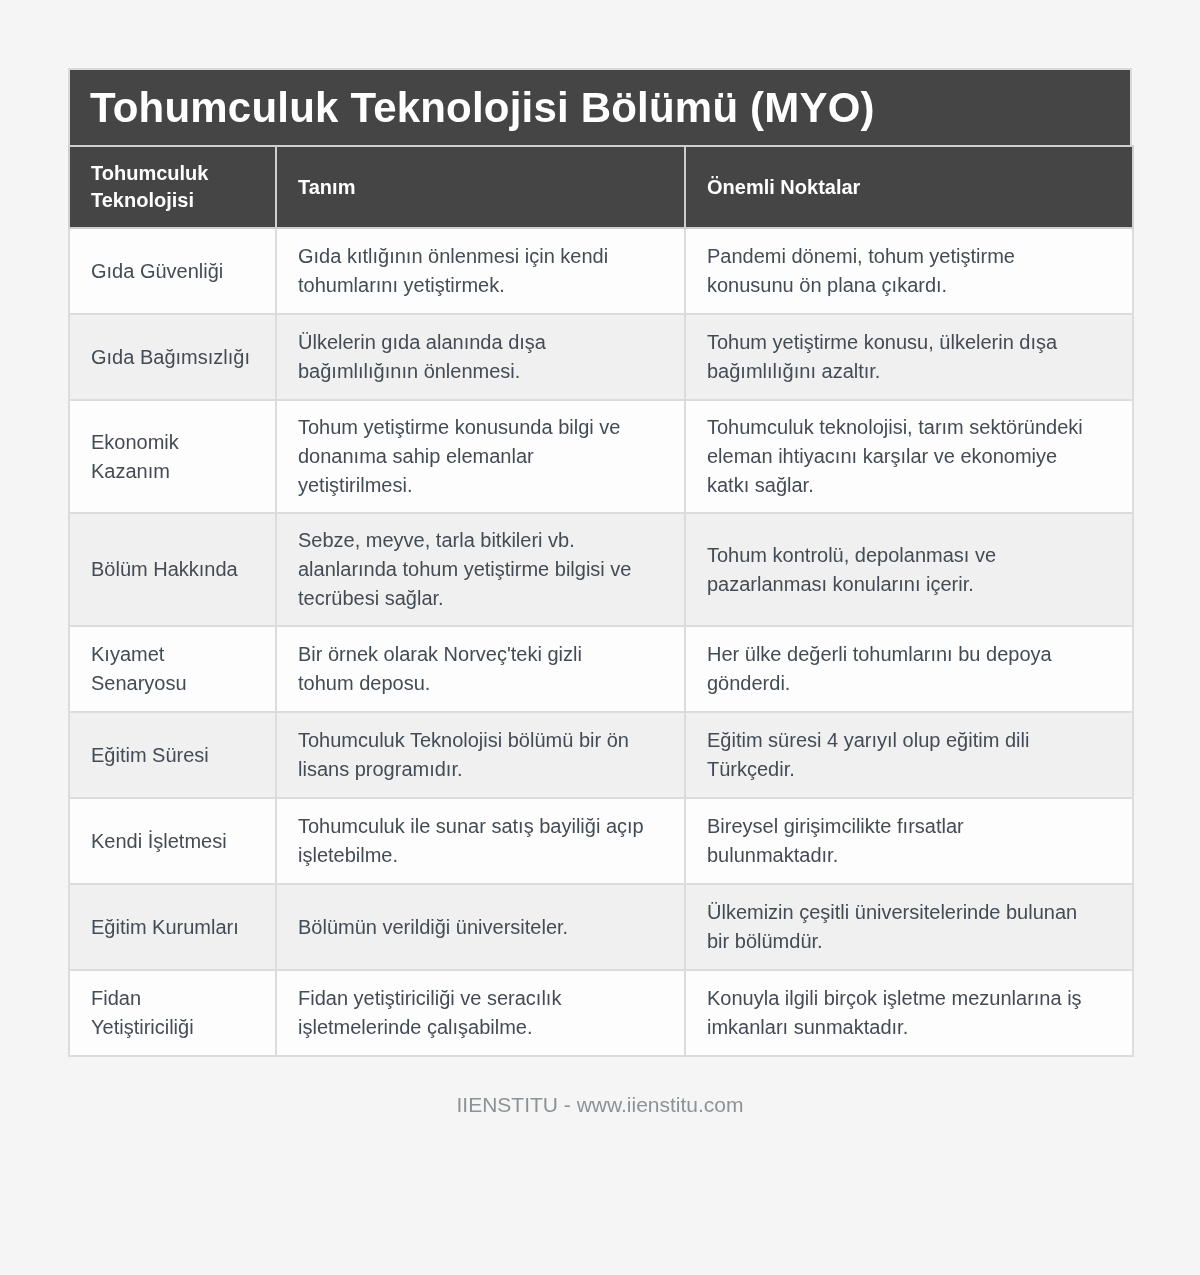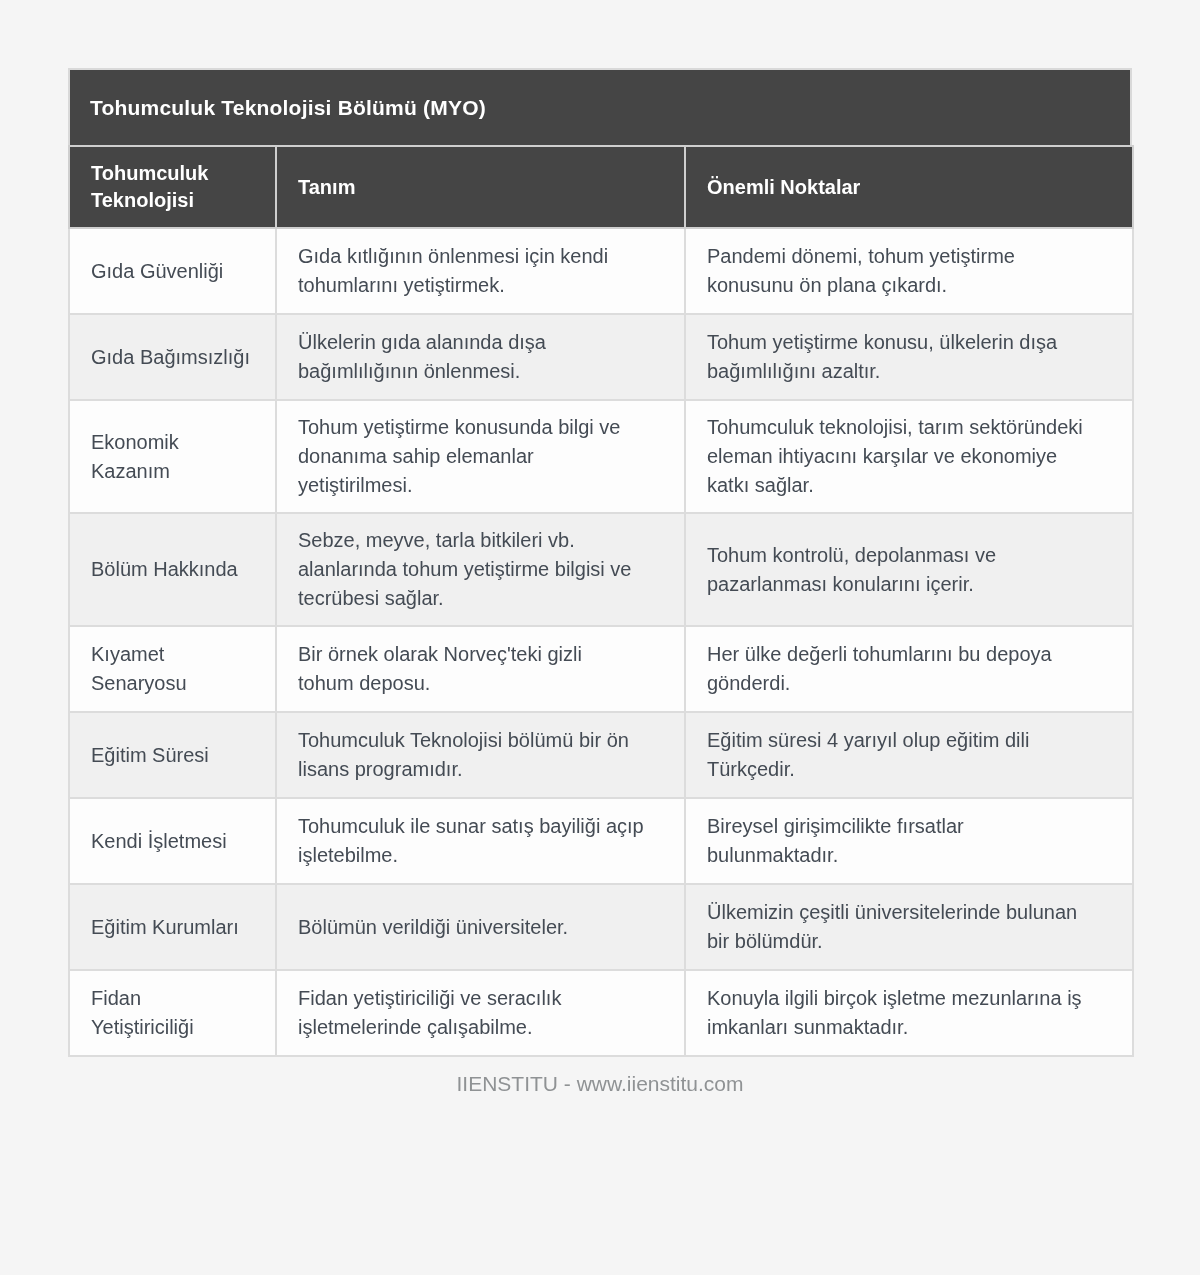--- a/index.html
+++ b/index.html
@@ -19,21 +19,21 @@
     background: #454545;
     border: 2px solid #d9d9d9;
     border-bottom: none;
     height: 77px;
     display: flex;
     align-items: center;
     padding-left: 20px;
   }
   .title-bar span {
     color: #ffffff;
-    font-size: 21px;
+    font-size: 42px;
     font-weight: bold;
     letter-spacing: 0.2px;
   }
 
   table.info-table {
     width: 1064px;
     table-layout: fixed;
     border-collapse: collapse;
   }
   table.info-table col.c1 { width: 207px; }
@@ -63,21 +63,21 @@
     line-height: 29px;
     color: #444b54;
     padding: 12px 21px;
     white-space: pre-line;
   }
 
   table.info-table tbody tr { height: 86px; background: #fdfdfd; }
   table.info-table tbody tr:nth-child(even) { background: #f0f0f0; }
 
   .footer {
-    margin-top: 15px;
+    margin-top: 36px;
     text-align: center;
     font-size: 21px;
     color: #8f9294;
     padding-bottom: 40px;
   }
 </style>
 </head>
 <body>
 
 <div class="card">

